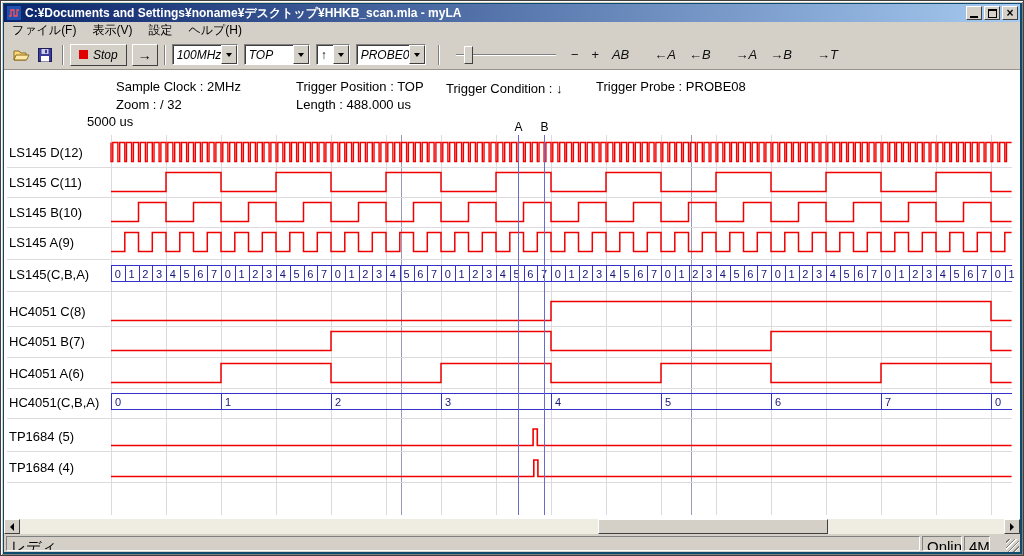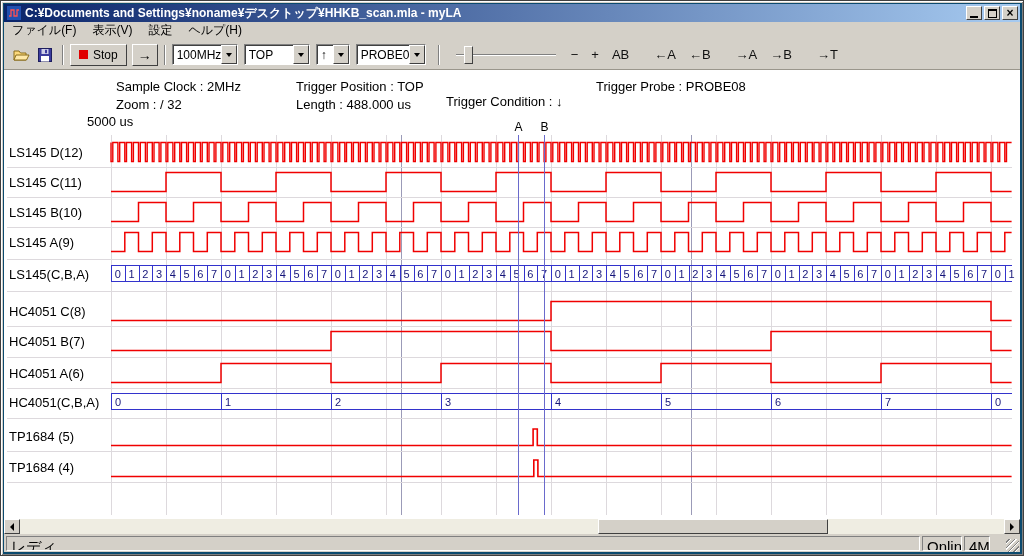--- a/index.html
+++ b/index.html
@@ -17,21 +17,21 @@
             margin-left:2px; display:flex; align-items:center; justify-content:center; flex:0 0 auto; }
   .glyph-min { display:block; width:8px; height:2px; background:#000; margin-top:7px; }
   .glyph-max { display:block; width:9px; height:9px; border:1px solid #000; border-top-width:2px; }
   .glyph-close { font-size:12px; font-weight:bold; line-height:10px; }
   
   .menubar { position:absolute; left:3px; top:21px; right:3px; height:18px; background:#D4D0C8;
              display:flex; align-items:flex-end; font-size:12px; }
   .menu-item { padding:1px 8px; white-space:nowrap; }
   
   .toolbar { position:absolute; left:3px; top:39px; right:3px; height:30px; background:#D4D0C8;
-             border-bottom:1px solid #9a968c; display:flex; align-items:center; padding-left:6px; font-size:12px; }
+             border-bottom:1px solid #9a968c; display:flex; align-items:center; padding-left:6px; font-size:12px;font-style:italic; }
   .tb-icon { width:23px; height:22px; display:flex; align-items:center; justify-content:center; }
   .tb-sep { width:2px; height:20px; border-left:1px solid #808080; border-right:1px solid #ffffff; margin:0 6px; }
   .tb-raised { height:22px; background:#D4D0C8; border:1px solid; border-color:#ffffff #404040 #404040 #ffffff;
                display:flex; align-items:center; justify-content:center; }
   .stop { padding:0 8px; gap:5px; margin-right:5px; }
   .stop-sq { width:9px; height:9px; background:#e00000; display:inline-block; }
   .run { width:26px; font-size:14px; font-weight:bold; }
   .combo { display:flex; height:21px; background:#ffffff; border:1px solid; border-color:#808080 #ffffff #ffffff #808080;
            box-shadow: inset 1px 1px 0 #404040; margin-right:6px; }
   .combo-val { flex:1; font-size:12px; padding:3px 0 0 4px; white-space:nowrap; overflow:hidden; }
@@ -158,21 +158,21 @@
     <span class="tb-flat gap">←A</span>
     <span class="tb-flat">←B</span>
     <span class="tb-flat gap">→A</span>
     <span class="tb-flat">→B</span>
     <span class="tb-flat gap">→T</span>
   </div>
 
   <div class="main">
     <span class="info" style="left:112px; top:9px;">Sample Clock : 2MHz</span>
     <span class="info" style="left:292px; top:9px;">Trigger Position : TOP</span>
-    <span class="info" style="left:442px; top:24px;">Trigger Condition : ↓</span>
+    <span class="info" style="left:442px; top:11px;">Trigger Condition : ↓</span>
     <span class="info" style="left:592px; top:9px;">Trigger Probe : PROBE08</span>
     <span class="info" style="left:112px; top:27px;">Zoom : /  32</span>
     <span class="info" style="left:292px; top:27px;">Length : 488.000 us</span>
     <span class="info" style="left:83px;  top:44px;">5000 us</span>
     <svg id="wave-svg" width="1018" height="448" viewBox="3 69 1018 448">
         <line x1="110.5" y1="134" x2="110.5" y2="514" stroke="#ddd9dd" stroke-width="1" shape-rendering="crispEdges"></line>
         <line x1="165.5" y1="134" x2="165.5" y2="514" stroke="#ddd9dd" stroke-width="1" shape-rendering="crispEdges"></line>
         <line x1="220.5" y1="134" x2="220.5" y2="514" stroke="#ddd9dd" stroke-width="1" shape-rendering="crispEdges"></line>
         <line x1="275.5" y1="134" x2="275.5" y2="514" stroke="#ddd9dd" stroke-width="1" shape-rendering="crispEdges"></line>
         <line x1="330.5" y1="134" x2="330.5" y2="514" stroke="#ddd9dd" stroke-width="1" shape-rendering="crispEdges"></line>

